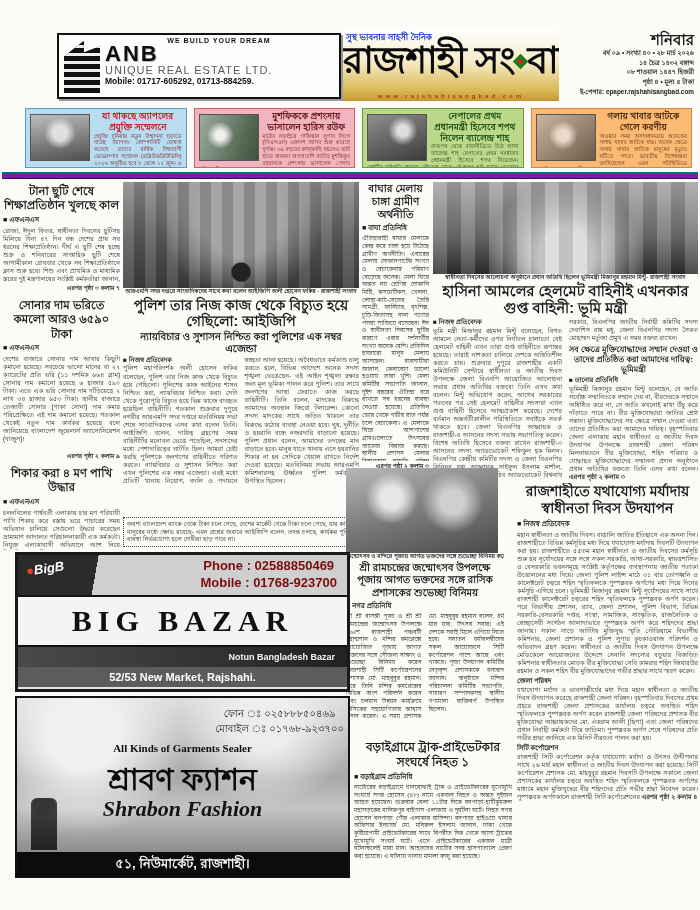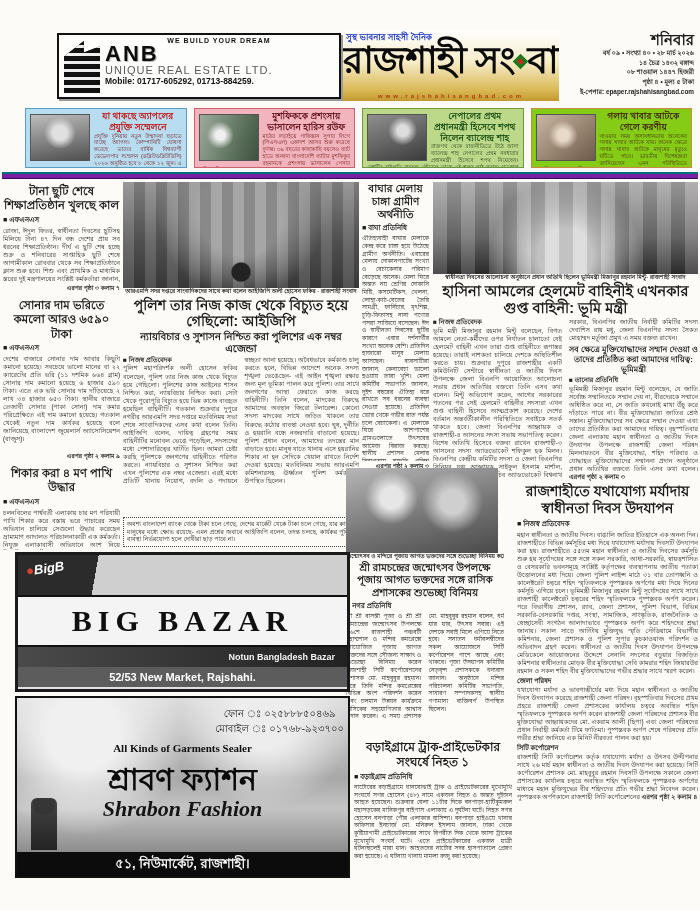--- a/index.html
+++ b/index.html
@@ -36,21 +36,21 @@
   .mast-right { position:absolute; right:6px; top:31px; width:138px; text-align:right; }
   .day { font-size:15px; font-weight:900; line-height:1.15; }
   .mast-info { font-size:6.4px; font-weight:700; line-height:1.5; color:#222; }
 
   
   .teaser-row { position:absolute; left:25px; top:108px; width:667px; height:60px; display:flex; gap:7px; }
   .teaser { flex:1; border:1px solid #888; padding:2px 4px; overflow:hidden; position:relative; }
   .t1 { background:#b8dcf0; border-color:#5a9bc4; }
   .t2 { background:#f2b4bd; border-color:#cf5f6d; }
   .t3 { background:#bcd98a; border-color:#6d9a3a; }
-  .t4 { background:#84cc16; border-color:#c98a46; }
+  .t4 { background:#fdba74; border-color:#c98a46; }
   .tphoto { float:left; width:60px; height:47px; margin:3px 4px 0 0; border:1px solid #555;
             background:radial-gradient(circle at 50% 40%, #e0e0e0 0 18%, transparent 40%),
                        linear-gradient(170deg,#bdbdbd,#4f4f4f); }
   .tp2 { background:radial-gradient(circle at 35% 45%, #f0f0f0 0 10%, transparent 30%),
                     linear-gradient(110deg,#9dab9d,#566b56 70%,#3f513f); }
   .tp3 { background:radial-gradient(circle at 60% 35%, #ddd 0 12%, transparent 32%),
                     linear-gradient(160deg,#8f8f8f,#3c3c3c); }
   .tp4 { background:radial-gradient(circle at 45% 45%, #e8d9c8 0 14%, transparent 36%),
                     linear-gradient(140deg,#c9b6a2,#6e5a48); }
   .thead { font-size:9px; font-weight:900; text-align:center; line-height:1.2; }
@@ -303,20 +303,24 @@
 
   <section class="barai">
     <div class="barai-head">বড়াইগ্রামে ট্রাক-প্রাইভেটকার সংঘর্ষে নিহত ১</div>
     <div class="byline">■ বড়াইগ্রাম প্রতিনিধি</div>
     <div class="btext barai-body">নাটোরের বড়াইগ্রামে ধানবোঝাই ট্রাক ও প্রাইভেটকারের মুখোমুখি সংঘর্ষে সগর হোসেন (৪৮) নামে একজন নিহত ও অন্তত দুইজন আহত হয়েছেন। শুক্রবার বেলা ১১টার দিকে বনপাড়া-হাটিকুমরুল মহাসড়কের মানিকপুর বাইপাস এলাকায় এ দুর্ঘটনা ঘটে। নিহত সগর হোসেন বনপাড়া পৌর এলাকার বাসিন্দা। বনপাড়া হাইওয়ে থানার অফিসার ইনচার্জ মো. মনিরুল ইসলাম জানান, ঢাকা থেকে কুষ্টিয়াগামী প্রাইভেটকারের সাথে বিপরীত দিক থেকে আসা ট্রাকের মুখোমুখি সংঘর্ষ ঘটে। এতে প্রাইভেটকারের একজন যাত্রী ঘটনাস্থলেই মারা যান। আহতদের নাটোর সদর হাসপাতালে প্রেরণ করা হয়েছে। এ ঘটনায় থানায় মামলা রুজু করা হয়েছে।</div>
   </section>
 
   <div class="ad-bb">
     <div class="bb-top">
       <div class="bb-logo"><b>●</b><span>BigB</span></div>
+      <div class="bb-phones">
+        <div>Phone : 02588850469</div>
+        <div>Mobile : 01768-923700</div>
+      </div>
     </div>
     <div class="bb-name">BIG BAZAR</div>
     <div class="bb-sub">Notun Bangladesh Bazar</div>
     <div class="bb-addr">52/53 New Market, Rajshahi.</div>
   </div>
 
   <div class="ad-sh">
     <div class="sh-kid"></div>
     <div class="sh-phones">
       <div>ফোন ঃ ০২৫৮৮৮৫০৪৬৯</div>

